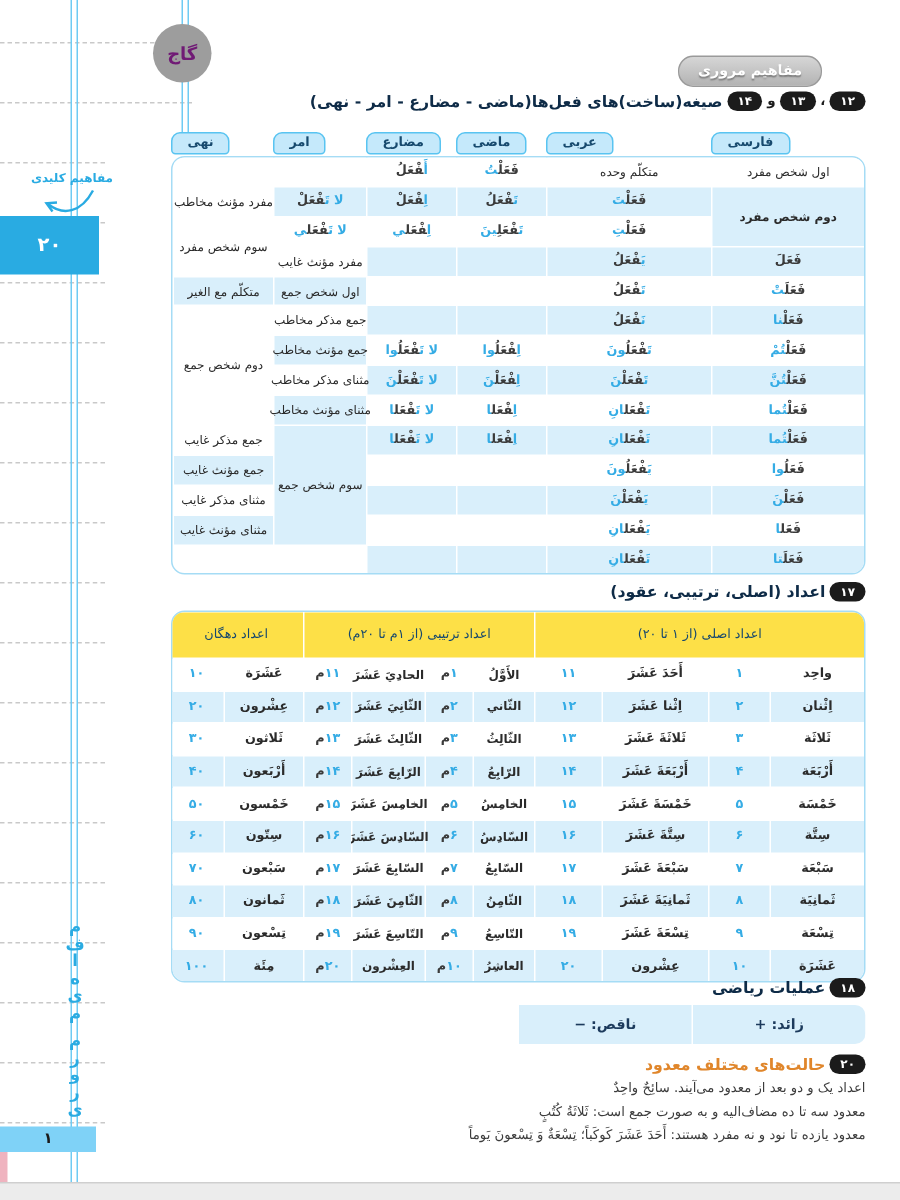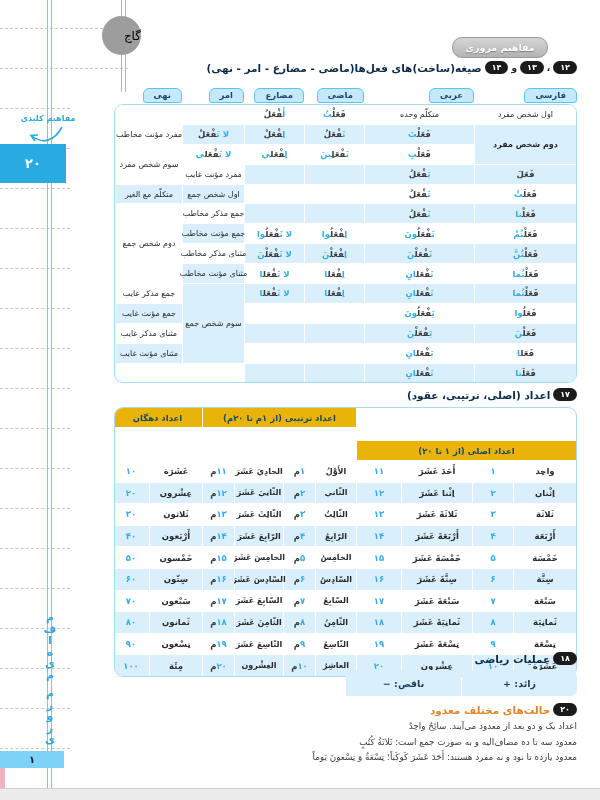--- a/index.html
+++ b/index.html
@@ -3,55 +3,55 @@
 <meta charset="utf-8">
 <style>
   html,body{margin:0;padding:0}
   .page{position:relative;width:600px;height:800px;background:#ffffff;overflow:hidden;
         font-family:"DejaVu Sans",sans-serif;}
   .abs{position:absolute}
   .rline{position:absolute;left:0;width:70px;border-top:1px dashed #c9c9c9;height:0}
   .rline.long{width:128px}
   .vline{position:absolute;width:3px;border-left:1.5px solid #6fcbf3;border-right:1.5px solid #6fcbf3}
   .logo-circle{position:absolute;left:102px;top:16px;width:39px;height:39px;border-radius:50%;
-        background:#9d9d9d;color:#000000;display:flex;align-items:center;justify-content:flex-end;
-        font-size:12px;font-weight:normal;z-index:3}
+        background:#9d9d9d;color:#701a75;display:flex;align-items:center;justify-content:center;
+        font-size:12px;font-weight:bold;z-index:3}
   .keybox{position:absolute;left:0;top:144px;width:66px;height:39px;background:#29abe2;color:#fff;
         display:flex;align-items:center;justify-content:center;font-size:13px;font-weight:bold;z-index:2}
   .keylabel{position:absolute;left:6px;top:114px;width:84px;text-align:center;color:#29abe2;
         font-size:8px;font-weight:bold;z-index:2}
   .sticker{position:absolute;left:452px;top:37px;width:94px;height:19px;border-radius:10px;
         background:linear-gradient(#d6d6d6,#b3b3b3);border:1px solid #9a9a9a;color:#fff;
         display:flex;align-items:center;justify-content:center;font-size:9.5px;font-weight:bold;
         text-shadow:0 1px 1px #7d7d7d;direction:rtl}
   .sec-header{position:absolute;right:23px;display:flex;direction:rtl;align-items:center;gap:3px}
   .pill-num{background:#1b1b1b;color:#fff;border-radius:8px;font-size:8px;font-weight:bold;
         padding:1.5px 7px;line-height:10px}
   .sec-title{font-size:10.5px;font-weight:bold;color:#0e2b47}
   .sec-title.orange{color:#e0862b}
   .sec-sep{font-size:9px;color:#1b1b1b;font-weight:bold}
   .vhead-row{position:absolute;left:114px;top:86px;width:463px;display:grid;direction:rtl;
         grid-template-columns:103px 110px 60px 60px 62px 68px;height:18px}
-  .vhead-row .hcell{display:flex;align-items:center;justify-content:flex-start}
+  .vhead-row .hcell{display:flex;align-items:center;justify-content:flex-end}
   .hpill{background:#c5e9fb;border:1.5px solid #59c4f1;border-radius:6px 6px 3px 3px;
         color:#174a6e;font-size:8.5px;font-weight:bold;padding:1px 10px;line-height:11px}
   .vtable{position:absolute;left:114px;top:104px;width:463px;border:1.5px solid #a5dcf5;
         border-radius:9px;overflow:hidden;background:#fff;display:grid;direction:rtl;
         grid-template-columns:101px 109px 59px 59px 61px 66px;grid-auto-rows:18.9px;gap:1px;
         box-sizing:border-box}
   .cell{display:flex;align-items:center;justify-content:center;font-size:8.5px;font-weight:bold;
         direction:rtl;white-space:nowrap}
   .cell.lbl{font-weight:normal;color:#2a2a2a;font-size:8px}
   .wg{background:#ffffff}.bg{background:#d9effb}
   .blu{color:#35ace5}.blk{color:#3b3b3b}
   .ntable{position:absolute;left:114px;top:407px;width:463px;border:1.5px solid #a5dcf5;
         border-radius:9px;overflow:hidden;background:#fff;display:grid;direction:rtl;
         grid-template-columns:62px 40px 70px 44px 40px 31px 48px 31px 52px 36px;gap:1px;
         box-sizing:border-box}
-  .nhead{background:#eab308;color:#16486e;font-size:8.5px;font-weight:bold;height:19px}
+  .nhead{background:#fde047;color:#16486e;font-size:8.5px;font-weight:normal;height:30px}
   .nrow{height:20.6px}
   .nw{color:#2b2b2b}.small{font-size:8px}
   .ops{position:absolute;left:114px;top:670px;width:463px;height:26px;display:grid;direction:rtl;
         grid-template-columns:1fr 1fr 1fr 1fr;gap:1px;border-radius:7px;overflow:hidden}
   .ops .cell{background:#d9effb;color:#1c3a5c;font-size:9.5px;font-weight:bold}
   .notes{position:absolute;right:23px;top:719px;width:480px;direction:rtl;text-align:right;
         font-size:8.8px;color:#3c3c3c;line-height:15.5px}
   .vertlabel{position:absolute;left:41px;top:612px;width:18px;text-align:center;color:#29abe2;
         font-size:11px;font-weight:bold;line-height:11.5px;z-index:2}
   .vertlabel .sp{height:7px}
@@ -349,21 +349,21 @@
       </div>
       <div class="cell bg"></div>
       <div class="cell bg"></div>
     </div>
 
   <div class="sec-header" style="top:388px">
       <span class="pill-num">۱۷</span>
       <span class="sec-title">اعداد (اصلی، ترتیبی، عقود)</span>
     </div>
   <div class="ntable">
-      <div class="cell nhead" style="grid-column: span 4; margin-top: 33px;">اعداد اصلی (از ۱ تا ۲۰)</div>
+      <div class="cell nhead" style="grid-column: span 4;">اعداد اصلی (از ۱ تا ۲۰)</div>
       <div class="cell nhead" style="grid-column: span 4;">اعداد ترتیبی (از ۱م تا ۲۰م)</div>
       <div class="cell nhead" style="grid-column: span 2;">اعداد دهگان</div>
       <div class="cell nrow wg nw">واحِد</div>
       <div class="cell nrow wg blu">۱</div>
       <div class="cell nrow wg nw">أَحَدَ عَشَرَ</div>
       <div class="cell nrow wg blu">۱۱</div>
       <div class="cell nrow wg small nw">الأَوَّلُ</div>
       <div class="cell nrow wg">
         <span class="blu">۱</span>
         <span class="blk">م</span>

